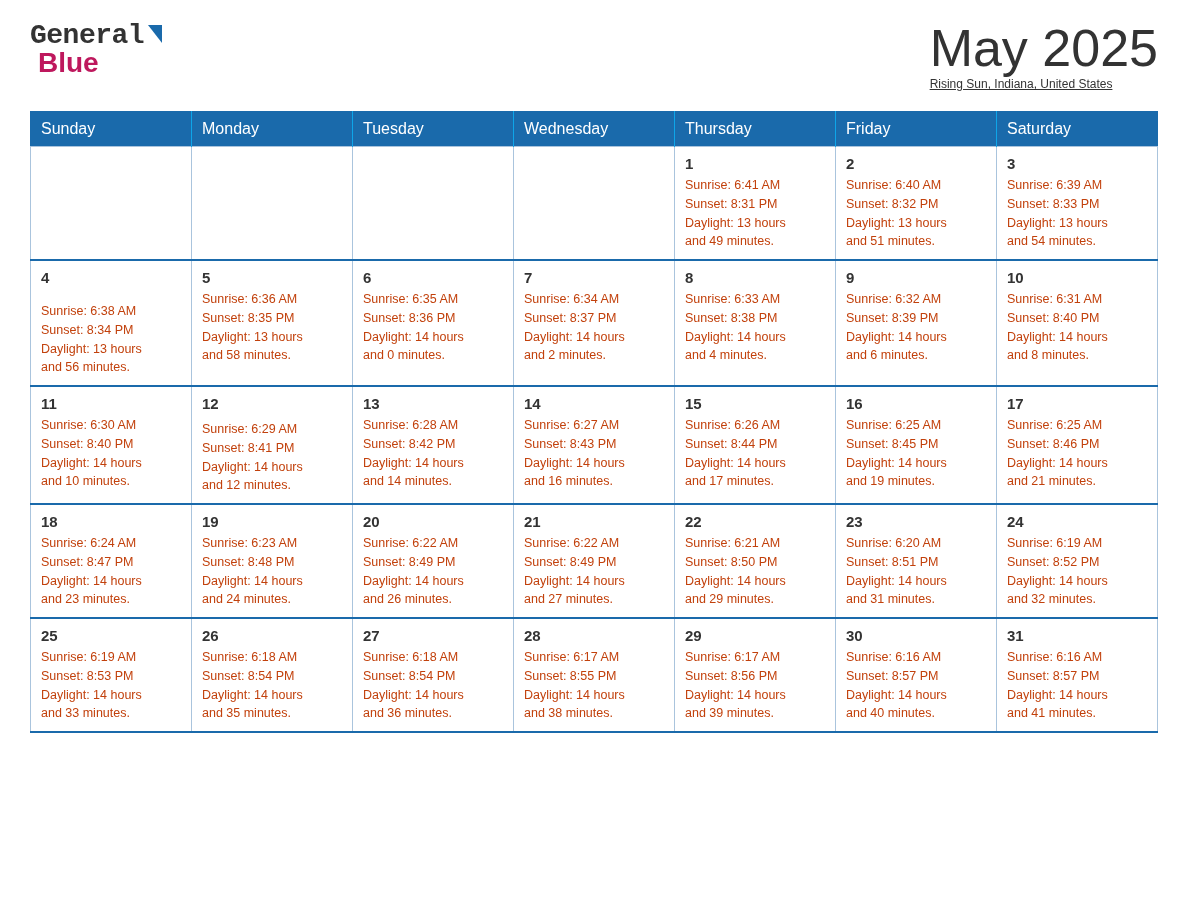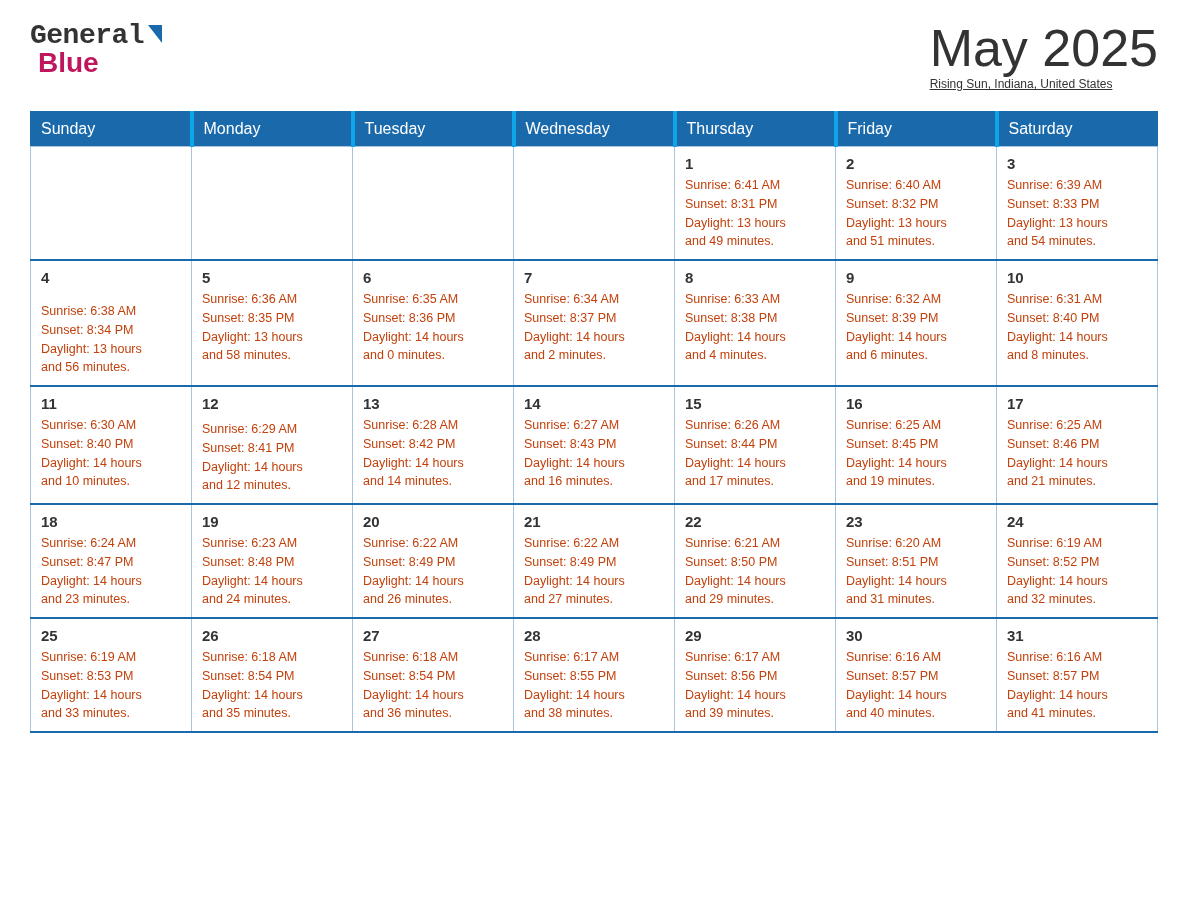--- a/index.html
+++ b/index.html
@@ -68,21 +68,21 @@
       border-collapse: collapse;
       border: 1px solid #1a6aab;
     }
     .calendar thead tr th {
       background-color: #1a6aab;
       color: #fff;
       font-size: 16px;
       font-weight: normal;
       padding: 8px 10px;
       text-align: left;
-      border-right: 4px solid #0ea5e9;
+      border-right: 1px solid #0ea5e9;
     }
     .calendar thead tr th:last-child {
       border-right: none;
     }
     .calendar tbody tr td {
       vertical-align: top;
       border: 1px solid #aac4dd;
       padding: 8px 10px;
       width: calc(100% / 7);
       min-height: 100px;

